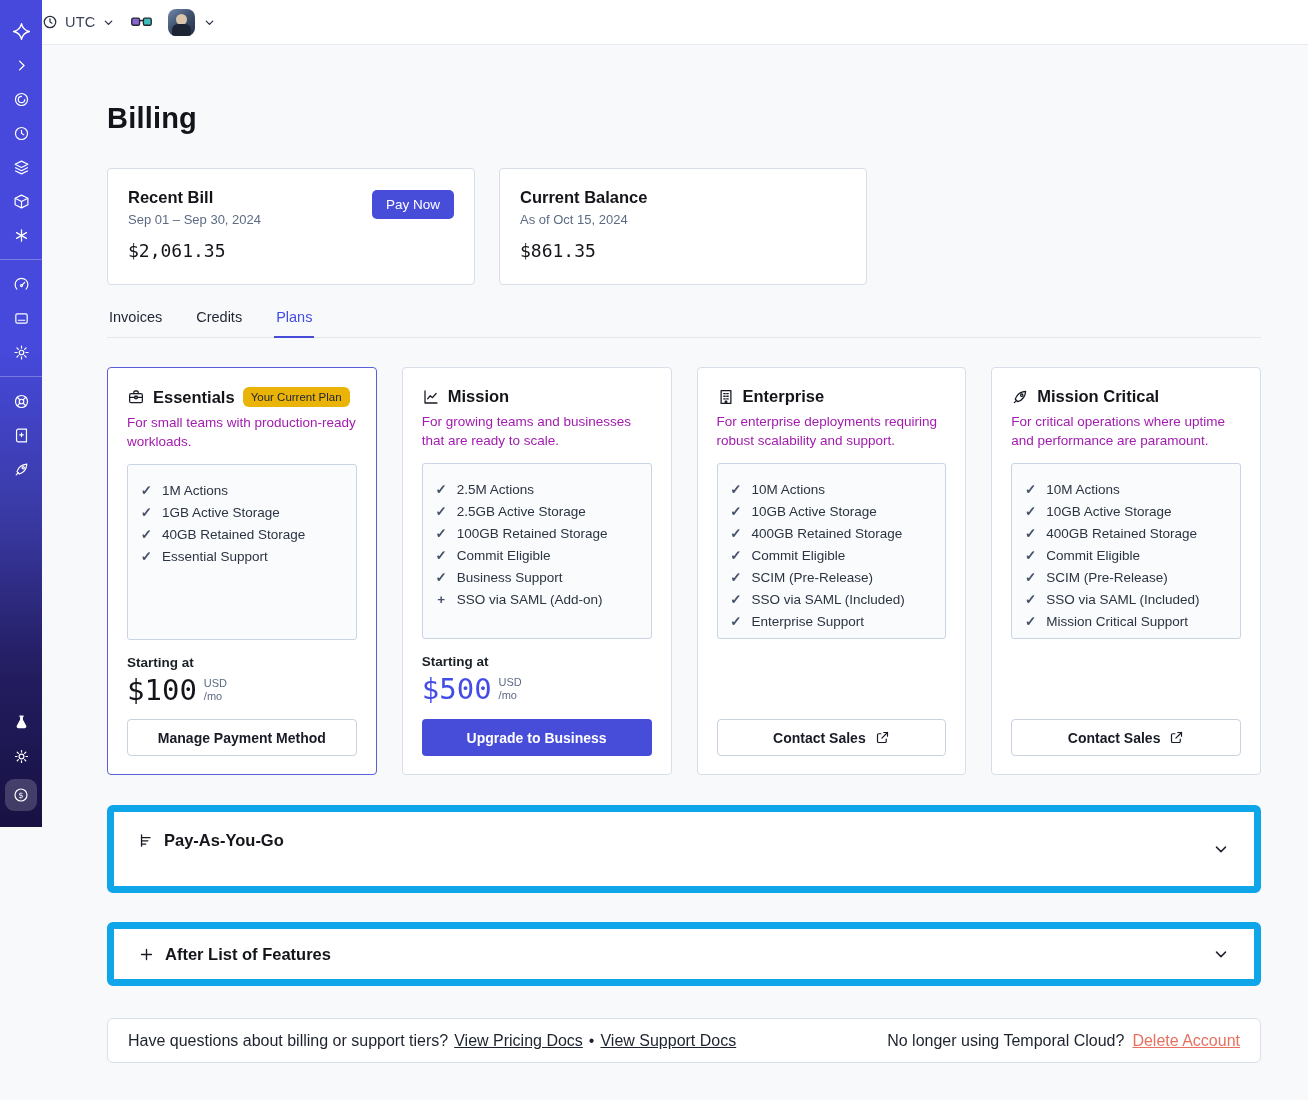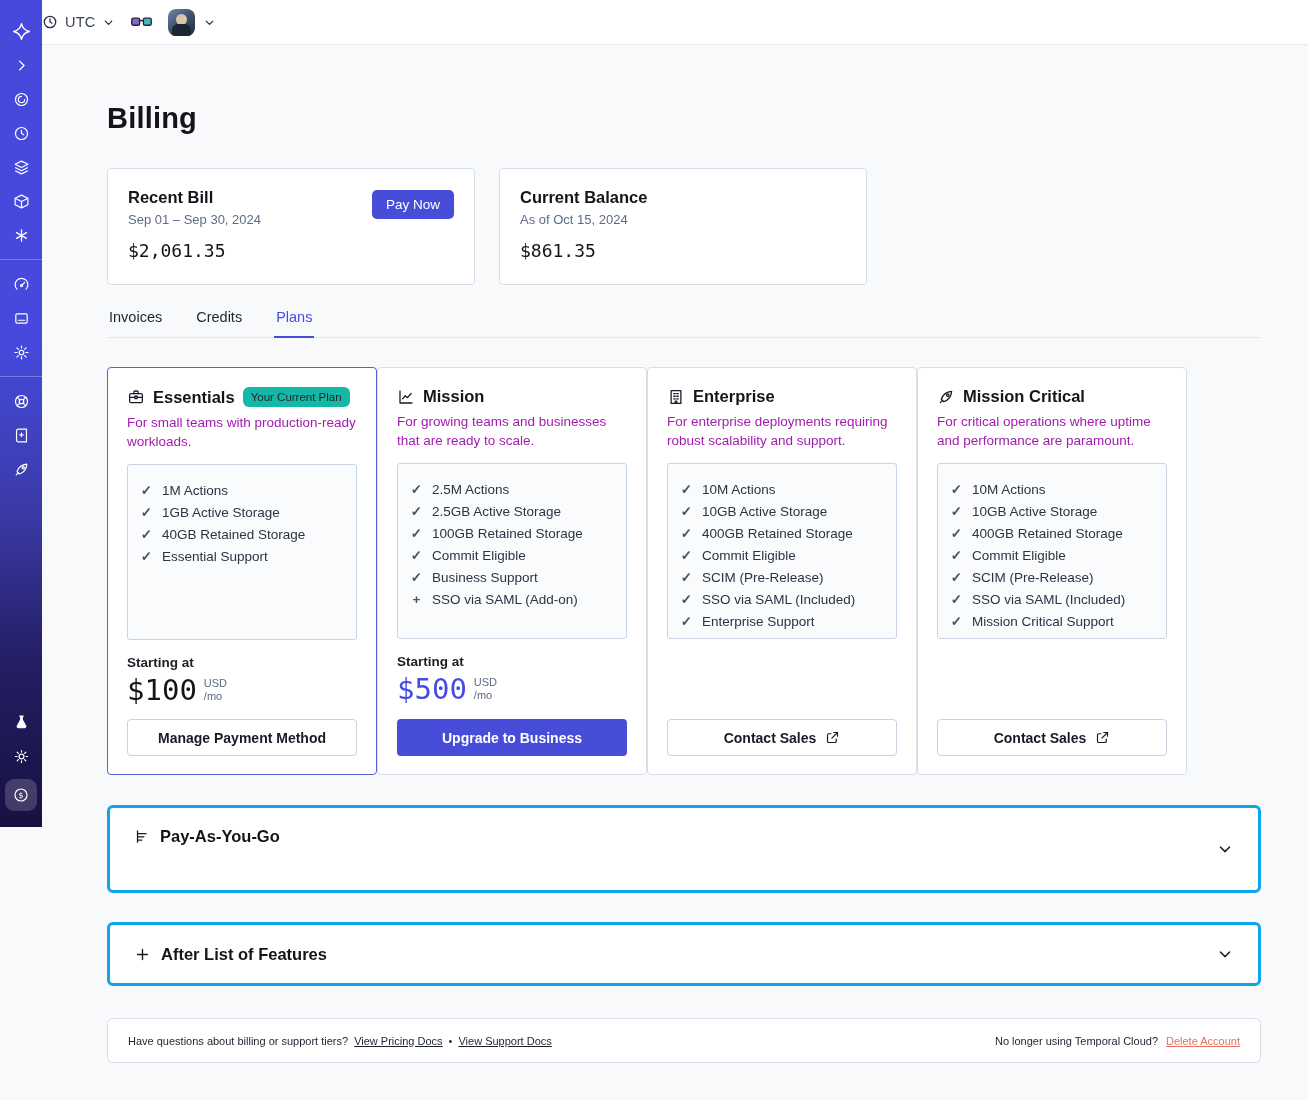--- a/index.html
+++ b/index.html
@@ -40,53 +40,53 @@
   .sum-sub { font-size:13px; color:#5C6B84; margin-top:5px; }
   .sum-amount { font-family:"DejaVu Sans Mono", monospace; font-size:18px; color:#14151A; margin-top:13px; }
   .pay-now { position:absolute; right:20px; top:21px; background:#474CD9; color:#fff; border:none; border-radius:5px;
              font-size:13.5px; font-weight:500; padding:7px 14px; cursor:pointer; font-family:"Liberation Sans",sans-serif; }
 
   .tabs { display:flex; gap:30px; margin-top:24px; border-bottom:1px solid #E4E8EE; }
   .tab { font-size:14.5px; color:#1E2430; padding:0 2px 11px 2px; cursor:pointer; font-weight:500; }
   .tab.active { color:#444CE7; border-bottom:2.5px solid #474CD9; margin-bottom:-1px; }
 
   
-  .plans { display:flex; margin-top:29px; }
+  .plans { display:flex; gap:25px; margin-top:29px; }
   .plan { width:270px; height:408px; background:#fff; border:1px solid #D8DEE7; border-radius:4px; padding:19px 19px 18px 19px; display:flex; flex-direction:column; }
   .plan.current { border:1.5px solid #5A5FD9; }
   .plan-head { display:flex; align-items:center; gap:8px; }
   .plan-name { font-size:16.5px; font-weight:700; color:#14151A; }
-  .plan-badge { background:#14b8a6; color:#23262F; font-size:11.5px; font-weight:500; padding:4px 8px; border-radius:6px; white-space:nowrap; }
+  .plan-badge { background:#eab308; color:#23262F; font-size:11.5px; font-weight:500; padding:4px 8px; border-radius:6px; white-space:nowrap; }
   .plan-desc { font-size:13.5px; color:#a21caf; line-height:1.42; margin-top:6px; min-height:39px; }
   .feat-box { margin-top:12px; height:176px; background:#FAFBFD; border:1px solid #C9D4E4; border-radius:3px; padding:15px 12px; }
   .feat { display:flex; align-items:flex-start; gap:9px; font-size:13.5px; color:#2B3442; line-height:22px; }
   .feat .mark { color:#46536B; font-weight:600; width:13px; text-align:center; flex:0 0 auto; font-size:13.5px; }
   .price-zone { flex:1; padding-top:15px; }
   .starting { font-size:13.5px; font-weight:600; color:#1A2026; }
   .price-row { display:flex; align-items:flex-start; margin-top:4px; }
   .price { font-family:"DejaVu Sans Mono", monospace; font-size:29px; color:#14151A; line-height:32px; }
   .price.indigo { color:#444CE7; }
   .unit { display:flex; flex-direction:column; font-size:11px; color:#5C6B84; line-height:12.5px; margin-left:7px; padding-top:3px; }
   .plan-btn { height:37px; width:100%; border-radius:4px; font-size:14px; font-weight:600; cursor:pointer;
               display:flex; align-items:center; justify-content:center; gap:9px; font-family:"Liberation Sans",sans-serif;text-align:center; }
   .plan-btn.outline { background:#fff; border:1px solid #C9D3E0; color:#171B26; }
   .plan-btn.primary { background:#474CD9; border:none; color:#fff; }
 
   
-  .accordion { background:#fff; border:3px solid #0ea5e9; border-radius:6px; position:relative; cursor:pointer; }
+  .accordion { background:#fff; border:7px solid #0ea5e9; border-radius:6px; position:relative; cursor:pointer; }
   .payg { margin-top:30px; height:88px; padding:19px 24px; }
   .payg-head { display:flex; align-items:center; gap:9px; }
   .acc-title { font-size:16.5px; font-weight:700; color:#14151A; }
   .payg-desc { font-size:13.5px; color:#55657F; margin-top:6px; }
   .fullfeat { margin-top:29px; height:64px; padding:0 24px; display:flex; align-items:center; gap:10px; }
   .chev-right { position:absolute; right:24px; top:50%; transform:translateY(-50%); }
 
   
   .footnote { margin-top:32px; height:45px; background:#fff; border:1px solid #D9DEE7; border-radius:6px;
-              display:flex; align-items:center; justify-content:space-between; padding:0 20px; font-size:11px; color:#1D232E; }
+              display:flex; align-items:center; justify-content:space-between; padding:0 20px; font-size:16px; color:#1D232E; }
   .foot-left { display:flex; align-items:center; gap:6px; }
   .foot-link { color:#1D232E; text-decoration:underline; cursor:pointer; }
   .bullet { color:#1D232E; }
   .foot-right { display:flex; align-items:center; gap:8px; }
   .delete-link { color:#E8705F; text-decoration:underline; cursor:pointer; }
 </style>
 </head>
 <body>
 
 <nav class="sidebar">

